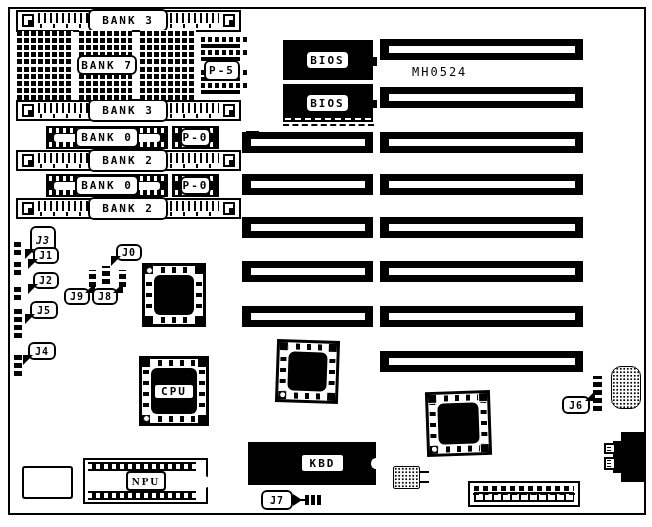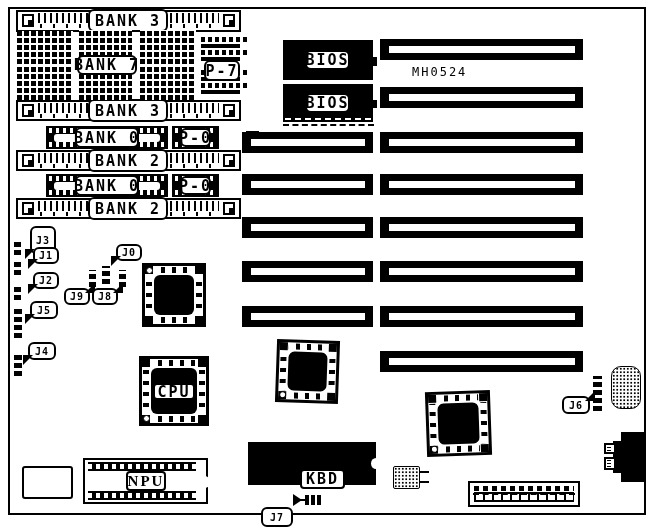--- a/index.html
+++ b/index.html
@@ -28,21 +28,21 @@
   }
   .simm .latch { position:absolute; top:2px; width:12px; height:13px; border:2px solid #000; background:#fff; }
   .simm .latch.l { left:4px; }
   .simm .latch.r { right:4px; }
   .simm .latch::after { content:""; position:absolute; right:0; bottom:0; width:4px; height:5px; background:#000; }
 
   
   .lblbox {
     position:absolute; background:#fff; border:2px solid #000; border-radius:6px;
     display:flex; align-items:center; justify-content:center;
-    font-weight:bold; font-size:15px; letter-spacing:2px; white-space:nowrap;
+    font-weight:bold; font-size:11px; letter-spacing:2px; white-space:nowrap;
   }
   .callout {
     position:absolute; background:#fff; border:2px solid #000; border-radius:6px;
     display:flex; align-items:center; justify-content:center;
     font-weight:bold; font-size:10px; letter-spacing:1px; z-index:5;
   }
   .t-bl::after { content:""; position:absolute; left:-7px; bottom:-7px;
     border-top:10px solid #000; border-right:10px solid transparent; }
   .t-tr::after { content:""; position:absolute; right:-7px; top:-7px;
     border-bottom:10px solid #000; border-left:10px solid transparent; }
@@ -179,21 +179,21 @@
     <div class="bar"></div>
   </div>
   <div class="abs p1-block" style="left:201px; top:70px; width:46px; height:30px;">
     <div class="sq"></div>
     <div class="bar"></div>
     <div class="sq"></div>
     <div class="bar"></div>
   </div>
 
   <div class="lblbox" style="left:77px; top:55px; width:60px; height:20px;">BANK 7</div>
-  <div class="lblbox" style="left:204px; top:60px; width:36px; height:21px;">P-7</div>
+  <div class="lblbox" style="left:204px; top:60px; width:36px; height:21px;">P-5</div>
 
   <div class="abs sipp" style="left:46px; top:126px; width:122px; height:23px;">
     <div class="fs t"></div>
     <div class="fs b"></div>
     <div class="slotbar" style="left:8px; width:34px;"></div>
     <div class="slotbar" style="right:8px; width:24px;"></div>
   </div>
   <div class="lblbox" style="left:75px; top:127px; width:64px; height:21px;">BANK 0</div>
   <div class="abs sipp" style="left:172px; top:126px; width:47px; height:23px;">
     <div class="fs t"></div>
@@ -267,21 +267,21 @@
   <div class="abs slot" style="left:242px; top:217px; width:131px; height:21px;">
       <div class="stripe"></div>
     </div>
   <div class="abs slot" style="left:242px; top:261px; width:131px; height:21px;">
       <div class="stripe"></div>
     </div>
   <div class="abs slot" style="left:242px; top:306px; width:131px; height:21px;">
       <div class="stripe"></div>
     </div>
 
-  <div class="callout t-bl" style="left:30px; top:226px; width:26px; height:28px;">J3</div>
+  <div class="callout t-bl" style="left:30px; top:226px; width:26px; height:28px;font-style:italic;">J3</div>
   <div class="abs jpins-v" style="left:14px; top:241px; width:7px; height:14px;"></div>
 
   <div class="callout t-bl" style="left:33px; top:247px; width:26px; height:17px;">J1</div>
   <div class="abs jpins-v" style="left:14px; top:261px; width:7px; height:14px;"></div>
 
   <div class="callout t-bl" style="left:33px; top:272px; width:26px; height:17px;">J2</div>
   <div class="abs jpins-v" style="left:14px; top:286px; width:7px; height:14px;"></div>
 
   <div class="callout t-bl" style="left:30px; top:301px; width:28px; height:18px;">J5</div>
   <div class="abs jpins-v" style="left:14px; top:307px; width:8px; height:31px;"></div>
@@ -347,27 +347,27 @@
       <div class="pb"></div>
     <div class="pl"></div>
       <div class="pr"></div>
     <div class="core"></div>
     <div class="dot" style="left:1px; bottom:1px;"></div>
   </div>
 
   <div class="abs kbdchip" style="left:248px; top:442px; width:128px; height:43px;">
     <div class="notch"></div>
   </div>
-  <div class="lblbox" style="left:300px; top:469px; width:45px; height:20px; border-radius:4px;">KBD</div>
+  <div class="lblbox" style="left:300px; top:453px; width:45px; height:20px; border-radius:4px;">KBD</div>
 
   <div class="abs dotted-fill" style="left:393px; top:466px; width:27px; height:23px; border:1px solid #000; border-radius:2px;"></div>
   <div class="abs" style="left:420px; top:471px; width:9px; height:2px; background:#000;"></div>
   <div class="abs" style="left:420px; top:481px; width:9px; height:2px; background:#000;"></div>
 
-  <div class="callout" style="left:261px; top:490px; width:32px; height:20px;margin-top:17px;">J7</div>
+  <div class="callout" style="left:261px; top:490px; width:32px; height:20px;">J7</div>
   <div class="arrow-r" style="left:293px; top:494px;"></div>
   <div class="abs" style="left:299px; top:499px; width:7px; height:2px; background:#000;"></div>
   <div class="abs jpins-h" style="left:305px; top:495px; width:16px; height:10px;"></div>
 
   <div class="abs npu" style="left:83px; top:458px; width:125px; height:46px;">
     <div class="film t"></div>
     <div class="film b"></div>
     <div class="notch"></div>
   </div>
   <div class="lblbox" style="left:126px; top:471px; width:40px; height:20px; border-radius:4px;font-family:Liberation Serif, serif;">NPU</div>

